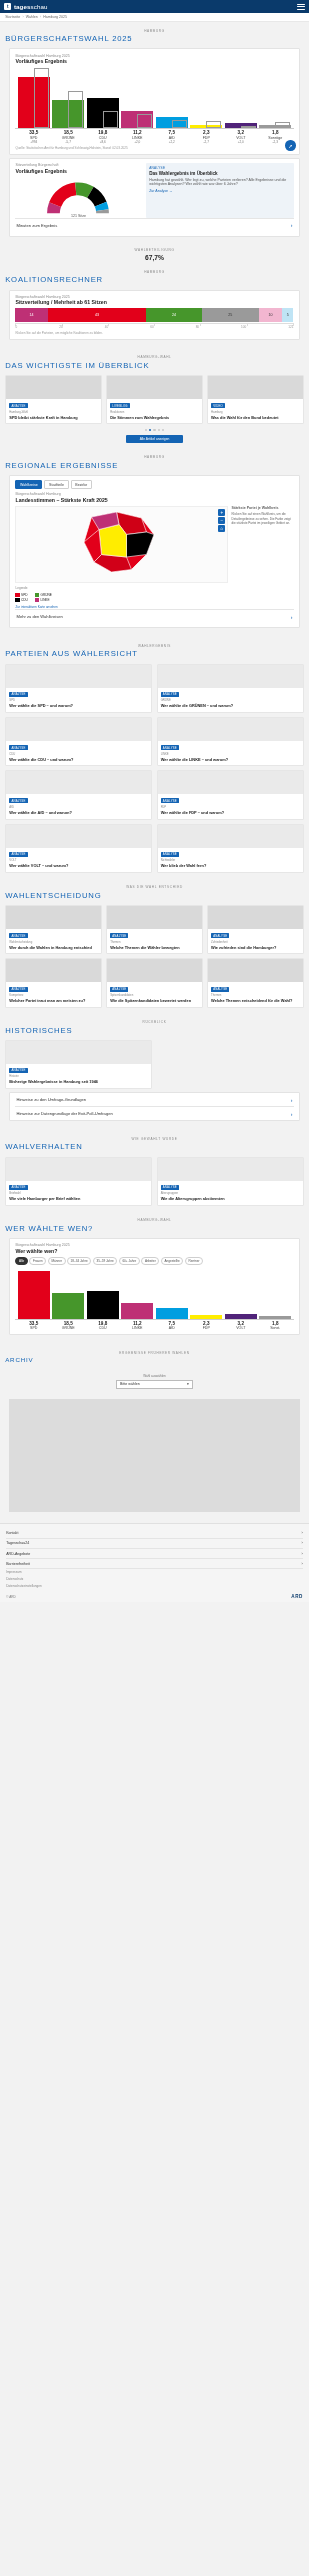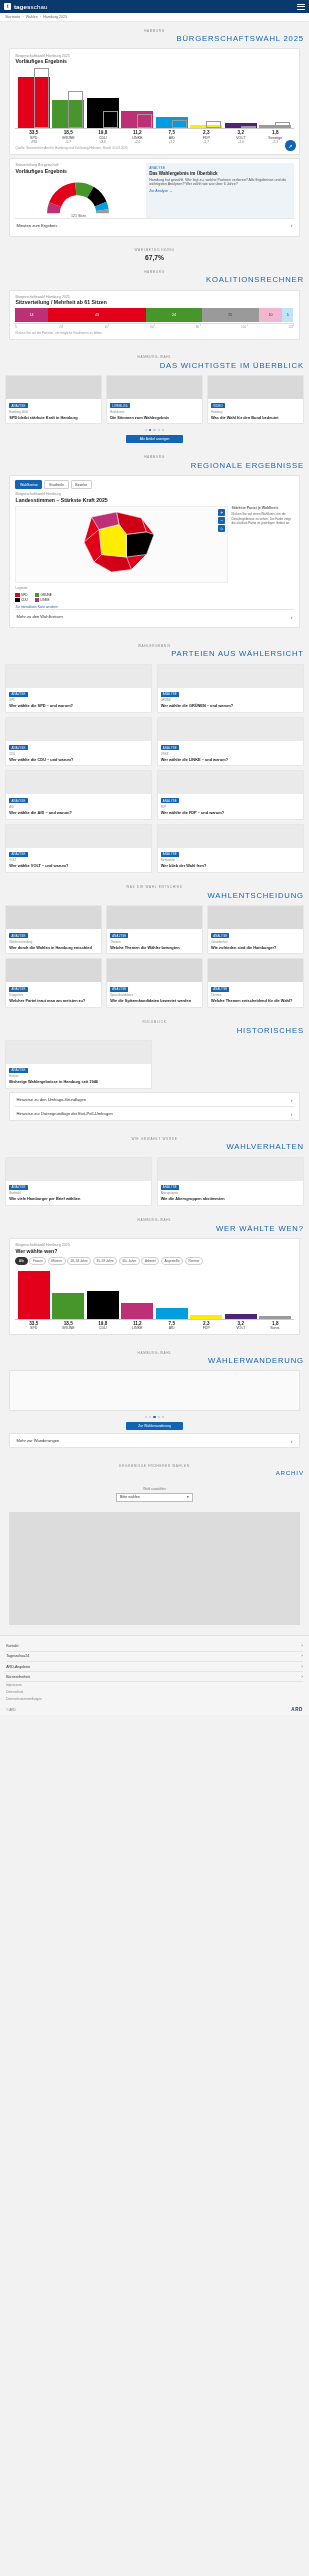--- a/index.html
+++ b/index.html
@@ -40,21 +40,21 @@
   .card {
     background:#fff; margin:3.1px 4.1px; border:0.5px solid #e3e3e3;
     border-radius:1px; padding:4.1px 5.2px;
   }
   .section { padding: 7.2px 5.2px 5.2px; background:#f2f2f2; }
   .sec-kicker {
     text-align:center; font-size:3.1px; letter-spacing:0.7px; color:#8a8a8a;
     text-transform:uppercase; margin-bottom:1.5px;
   }
   .sec-title {
-    text-align:right; font-size:7.7px; letter-spacing:0.8px; color:#1464b4;
+    text-align:left; font-size:7.7px; letter-spacing:0.8px; color:#1464b4;
     font-weight:normal; text-transform:uppercase; margin:0 0 5.2px;
   }
   .sec-title.small { font-size:6.2px; }
 
   .card-head { font-size:3.6px; color:#8a8a8a; margin-bottom:0.5px; }
   .card-title { font-size:5.2px; font-weight:bold; margin:0 0 3.1px; }
 
   
   .barchart { position:relative; height:62px; display:flex; align-items:flex-end;
               gap:2.1px; padding:0 2.1px; border-bottom:0.5px solid #ccc; }
@@ -616,39 +616,20 @@
           </div>
           <div>
             <div class="bl-val">1,8</div>
             <div class="bl-name">Sonst.</div>
           </div>
         </div>
     </div>
   </div>
 
 
-  <div class="section">
-    <div class="sec-kicker">HAMBURG-WAHL</div>
-    <h2 class="sec-title">WÄHLERWANDERUNG</h2>
-    <div class="card" style="height:41px;background:#fafafa;"></div>
-    <div class="pager" id="migrationdots">
-        <div class="dot"></div>
-        <div class="dot"></div>
-        <div class="dot active"></div>
-        <div class="dot"></div>
-        <div class="dot"></div>
-      </div>
-    <div class="btn-primary">Zur Wählerwanderung</div>
-    <div class="card" style="padding:0 5.2px;">
-      <div class="rowlink" style="border-top:none;">
-        <span>Mehr zur Wanderungen</span>
-        <span class="chev">›</span>
-      </div>
-    </div>
-  </div>
 
   <div class="section">
     <div class="sec-kicker">ERGEBNISSE FRÜHERER WAHLEN</div>
     <h2 class="sec-title small">ARCHIV</h2>
     <div class="archiv-box">
       <div class="archiv-label">Wahl auswählen</div>
       <div class="select">
         <span>Bitte wählen</span>
         <span>▾</span>
       </div>

